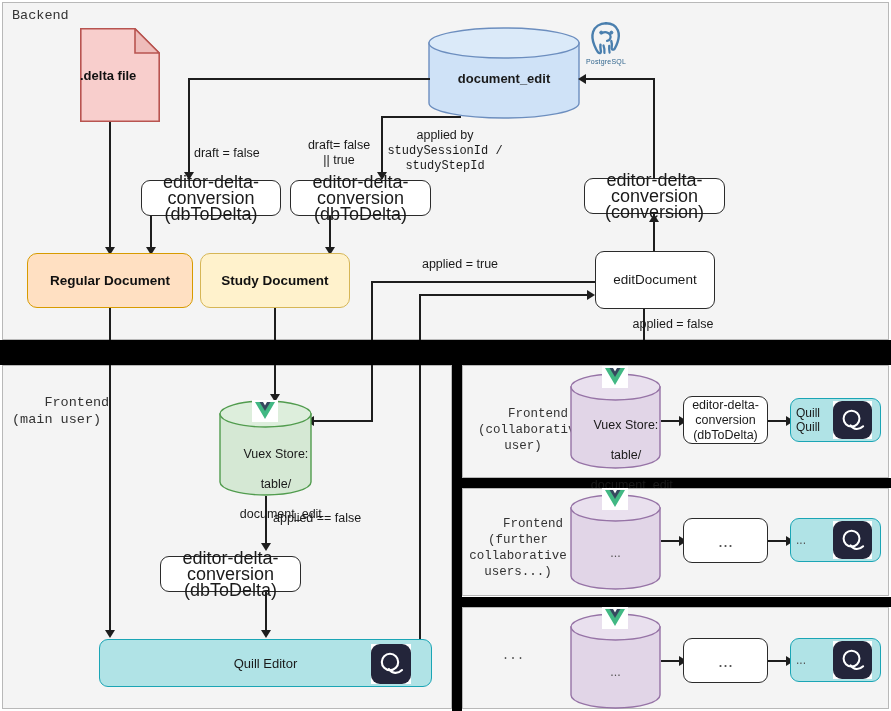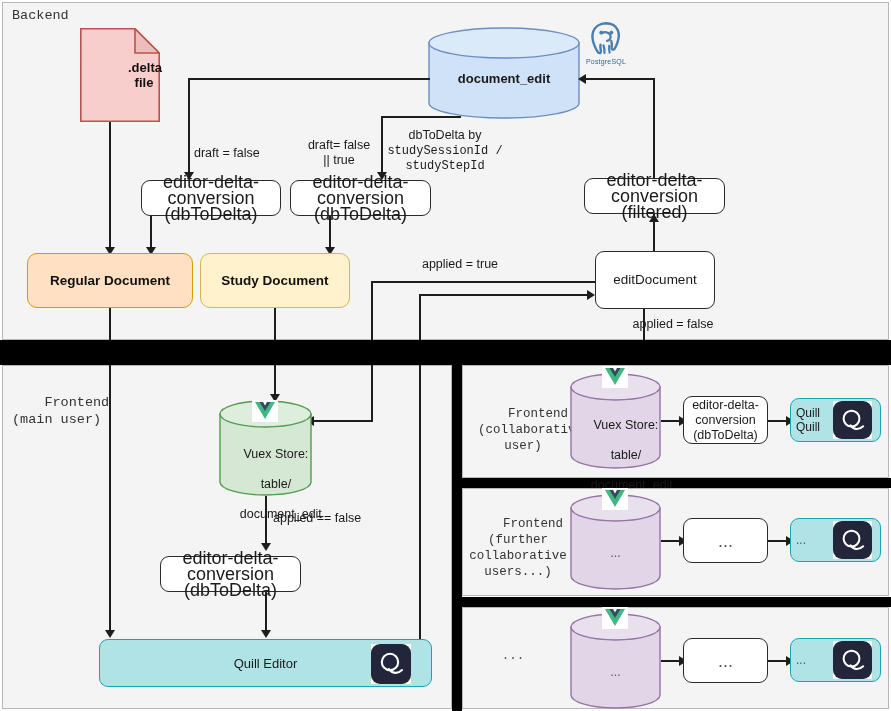--- a/index.html
+++ b/index.html
@@ -11,22 +11,22 @@
   .blackbar{position:absolute;background:#000;}
 
   .node{position:absolute;box-sizing:border-box;display:flex;align-items:center;justify-content:center;text-align:center;}
   .rrect{border-radius:9px;border:1.6px solid #2b2b2b;background:#ffffff;font-size:18px;color:#1a1a1a;line-height:16px;}
   .doc-reg{border-radius:10px;border:1.7px solid #d79b00;background:#ffe0c2;font-weight:bold;font-size:13.5px;color:#111;}
   .doc-study{border-radius:10px;border:1.7px solid #d6b656;background:#fff2cc;font-weight:bold;font-size:13.5px;color:#111;}
   .quill{border-radius:9px;border:1.6px solid #1aa5b5;background:#b0e3e6;font-size:13px;color:#1a1a1a;}
 
   
   .filebox{position:absolute;}
-  .filebox .ftxt{position:absolute;left:0;right:0;top:50%;transform:translateY(-50%);text-align:center;
-                 font-weight:bold;font-size:13px;color:#111;padding-left:48px;}
+  .filebox .ftxt{position:absolute;left:0;right:0;top:50%;transform:translateY(-50%);text-align:left;
+                 font-weight:bold;font-size:13px;color:#111;}
 
   
   .cyl{position:absolute;}
   .cyl .ctxt{position:absolute;left:0;right:0;text-align:center;font-size:12.5px;color:#1a1a1a;line-height:15px;white-space:pre;}
 
   
   .ln{position:absolute;background:#1d1d1d;}
   .lnv{width:1.5px;}
   .lnh{height:1.5px;}
   .arrow{position:absolute;width:0;height:0;}
@@ -90,42 +90,42 @@
   <div class="ln lnh" style="left:188px;top:78px;width:242px;"></div>
   <div class="ln lnv" style="left:188px;top:78px;height:101px;"></div>
   <div class="arrow ar-down" style="left:184px;top:172px;"></div>
   <div class="elabel" style="left:194px;top:146px;width:120px;text-align:left;">draft = false</div>
 
   <div class="ln lnh" style="left:381px;top:116px;width:80px;"></div>
   <div class="ln lnv" style="left:381px;top:116px;height:63px;"></div>
   <div class="arrow ar-down" style="left:377px;top:172px;"></div>
   <div class="elabel" style="left:300px;top:138px;width:78px;">draft= false
 || true</div>
-  <div class="elabel" style="left:390px;top:128px;width:110px;">dbToDelta by</div>
+  <div class="elabel" style="left:390px;top:128px;width:110px;">applied by</div>
   <div class="elabel mono" style="left:386px;top:144px;width:118px;">studySessionId /
 studyStepId</div>
 
   <div class="node rrect" style="left:141px;top:180px;width:140px;height:36px;">
     <span>
       <span>editor-delta-conversion</span><br>
       <span>(dbToDelta)</span>
     </span>
   </div>
 
   <div class="node rrect" style="left:290px;top:180px;width:141px;height:36px;">
     <span>
       <span>editor-delta-conversion</span><br>
       <span>(dbToDelta)</span>
     </span>
   </div>
 
   <div class="node rrect" style="left:584px;top:178px;width:141px;height:36px;">
     <span>
       <span>editor-delta-conversion</span><br>
-      <span>(filtered)</span>
+      <span>(conversion)</span>
     </span>
   </div>
 
   <div class="ln lnv" style="left:653px;top:78px;height:101px;"></div>
   <div class="ln lnh" style="left:586px;top:78px;width:68px;"></div>
   <div class="arrow ar-left" style="left:578px;top:74px;"></div>
 
   <div class="ln lnv" style="left:150px;top:216px;height:39px;"></div>
   <div class="arrow ar-down" style="left:146px;top:247px;"></div>
 

